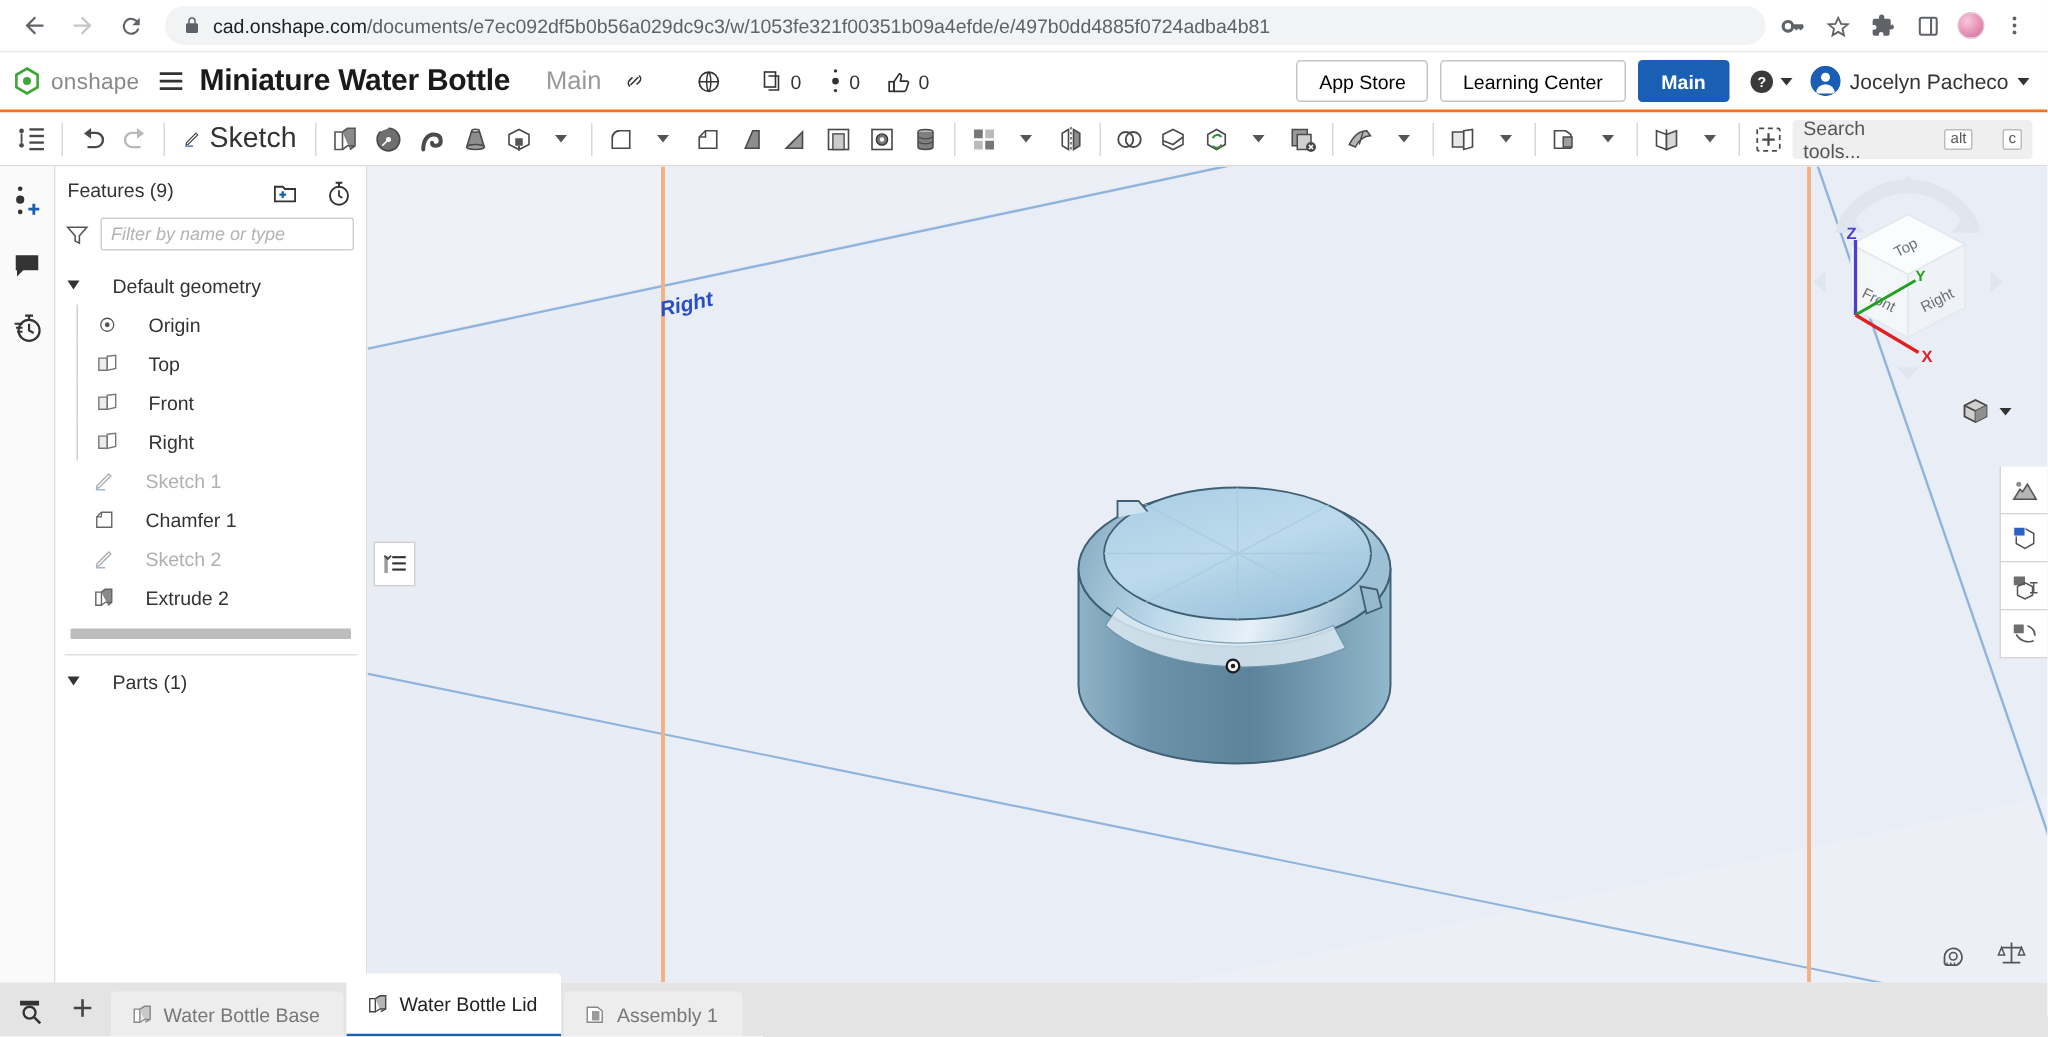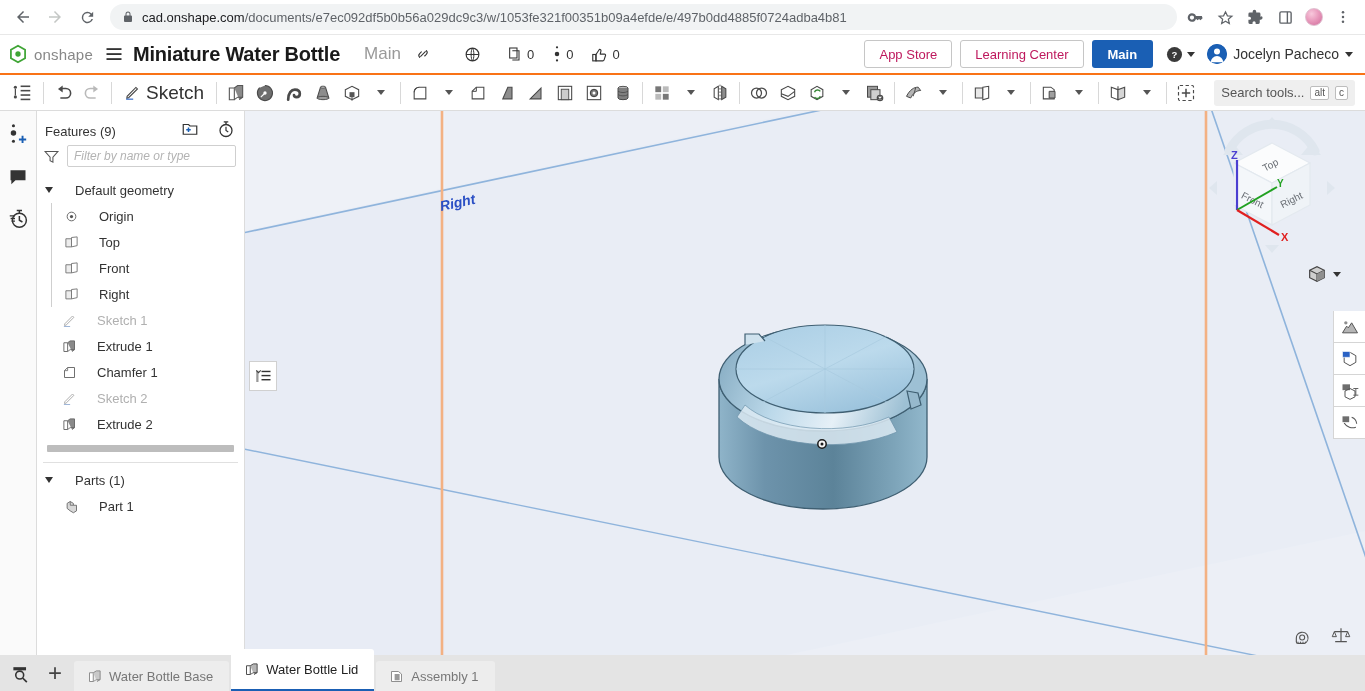--- a/index.html
+++ b/index.html
@@ -46,21 +46,21 @@
   .os-logo { display: flex; align-items: center; gap: 6px; margin-right: 8px; }
   .os-logo-text { font-size: 15px; color: #888; letter-spacing: .2px; }
   .hamburger { width: 26px; height: 26px; display:flex; align-items:center; justify-content:center; color:#333; margin-right: 6px;}
   .doc-title { font-size: 20px; font-weight: bold; color: #1a1a1a; letter-spacing: -.2px; }
   .doc-branch { font-size: 17px; color: #999; margin-left: 24px; }
   .hdr-icon { width: 24px; height: 24px; display:flex; align-items:center; justify-content:center; color:#333; }
   .hdr-stat { display: flex; align-items: center; gap: 4px; font-size: 13px; color: #333; }
   .hdr-spacer { flex: 1; }
   .btn-outline {
     height: 28px; padding: 0 14px; border: 1px solid #c6c6c6; border-radius: 3px;
-    background: #fff; font-size: 13px; color: #be185d; display:flex; align-items:center;
+    background: #fff; font-size: 13px; color: #000000; display:flex; align-items:center;
     margin-left: 8px;
   }
   .btn-share {
     height: 28px; padding: 0 16px; border-radius: 3px; background: #1a5fb4;
     color: #fff; font-size: 13px; font-weight: bold; display:flex; align-items:center;
     margin-left: 8px;
   }
   .help-wrap { display:flex; align-items:center; gap:3px; margin-left: 12px; }
   .caret-sm { width:0;height:0;border-left:4px solid transparent;border-right:4px solid transparent;border-top:5px solid #333; }
   .user-wrap { display:flex; align-items:center; gap:6px; margin-left: 12px; margin-right: 4px; font-size: 14px; color:#333; }
@@ -77,42 +77,42 @@
   .tb-btn {
     height: 30px; min-width: 28px; display:flex; align-items:center; justify-content:center;
     color:#4a4a4a; padding: 0 3px;
   }
   .tb-btn.sketch { gap: 5px; padding: 0 7px; font-size: 19px; color: #333; }
   .tb-sep { width:1px; height: 22px; background: #d8d8d8; margin: 0 4px; }
   .tb-caret { width:0;height:0;border-left:4px solid transparent;border-right:4px solid transparent;border-top:5px solid #555; margin-left:1px; margin-right:2px;}
   .tb-spacer { flex: 1; }
   .search-tools {
     height: 26px; background: #efefef; border-radius: 3px; display:flex; align-items:center;
-    padding: 0 7px; gap: 6px; font-size: 13px; color: #555; margin-right: 6px;
+    padding: 0 7px; gap: 20px; font-size: 13px; color: #555; margin-right: 6px;
   }
   .kbd {
     border:1px solid #bdbdbd; border-radius:2px; background:#fff; font-size:10px;
     color:#555; padding: 1px 3px; line-height: 1;
   }
 
   
   .os-body { position:absolute; top:111px; left:0; right:0; bottom:36px; display:flex; }
 
   .rail {
     width: 37px; background:#fafafa; border-right:1px solid #dcdcdc;
     display:flex; flex-direction:column; align-items:center; padding-top: 10px; gap: 16px;
   }
   .rail-icon { width: 26px; height: 26px; display:flex; align-items:center; justify-content:center; color:#333; }
 
   .tree-panel {
     width: 208px; background:#fff; border-right:1px solid #dcdcdc;
     display:flex; flex-direction:column; font-size: 13px;
   }
   .tree-head {
-    display:flex; align-items:flex-end; padding: 8px 8px 4px 8px; gap: 16px;
+    display:flex; align-items:flex-start; padding: 8px 8px 4px 8px; gap: 16px;
   }
   .tree-head-title { flex:1; font-size: 13px; color: #333; }
   .tree-head-icon { width: 20px; height: 20px; display:flex; align-items:center; justify-content:center; color:#333; }
   .filter-row { display:flex; align-items:center; gap:7px; padding: 2px 8px 8px 10px; justify-content: flex-end; }
   .filter-input {
     flex:1; height: 22px; border:1px solid #cfcfcf; border-radius:2px; background:#fff;
     font-size: 12px; color:#333; padding: 0 6px; font-family:"Liberation Sans", sans-serif;
   }
   .filter-input::placeholder { color:#b3b3b3; font-style: italic; }
   .tree-list { flex:1; overflow:hidden; padding-top: 2px; }
@@ -636,30 +636,20 @@
             <svg width="15" height="15" viewBox="0 0 24 24">
                 <path d="M4 20l2.5-.6L19 7 16.8 4.8 4.4 17.3z" fill="none" stroke="#b0b0b0" stroke-width="1.6"></path>
                 <line x1="3" y1="21.6" x2="13" y2="21.6" stroke="#9fb6d8" stroke-width="1.6"></line>
               </svg>
           </span>
           <span>Sketch 1</span>
         </div>
         <div class="tree-row" style="padding-left:24px">
           <span class="ficon">
             <svg width="15" height="15" viewBox="0 0 24 24">
-                <path d="M3 6h6v14H3z" fill="#fff" stroke="#666" stroke-width="1.5"></path>
-                <path d="M9 6l4-3h7v14l-4 3" fill="#8a8a8a" stroke="#666" stroke-width="1.5"></path>
-                <path d="M9 20l4-3h7" fill="none" stroke="#666" stroke-width="1.4"></path>
-              </svg>
-          </span>
-          <span>Extrude 1</span>
-        </div>
-        <div class="tree-row" style="padding-left:24px">
-          <span class="ficon">
-            <svg width="15" height="15" viewBox="0 0 24 24">
                 <path d="M4 20V9l5-5h11v16z" fill="#fff" stroke="#666" stroke-width="1.5"></path>
                 <path d="M4 9h5V4" fill="none" stroke="#666" stroke-width="1.3"></path>
               </svg>
           </span>
           <span>Chamfer 1</span>
         </div>
         <div class="tree-row greyed" style="padding-left:24px">
           <span class="ficon">
             <svg width="15" height="15" viewBox="0 0 24 24">
                 <path d="M4 20l2.5-.6L19 7 16.8 4.8 4.4 17.3z" fill="none" stroke="#b0b0b0" stroke-width="1.6"></path>
@@ -678,29 +668,20 @@
           </span>
           <span>Extrude 2</span>
         </div>
 
         <div class="rollback-bar"></div>
         <div class="tree-div"></div>
 
         <div class="tree-row group">
           <span class="tree-caret"></span>
           <span>Parts (1)</span>
-        </div>
-        <div class="tree-row" style="padding-left:26px">
-          <span class="ficon">
-            <svg width="15" height="15" viewBox="0 0 24 24">
-                <path d="M5 15V7l5-3 5 3v3h5v9l-5 3-5-3z" fill="#d8d8d8" stroke="#666" stroke-width="1.4"></path>
-                <path d="M10 4v6h5" fill="none" stroke="#666" stroke-width="1.3"></path>
-              </svg>
-          </span>
-          <span>Part 1</span>
         </div>
       </div>
     </div>
 
     <div class="viewport">
       <svg class="vp-svg" viewBox="0 0 1120 544" preserveAspectRatio="none">
         <defs>
           <linearGradient id="topFace" x1="0" y1="0" x2="0.6" y2="1">
             <stop offset="0%" stop-color="#a9cde4"></stop>
             <stop offset="55%" stop-color="#bcdaec"></stop>

